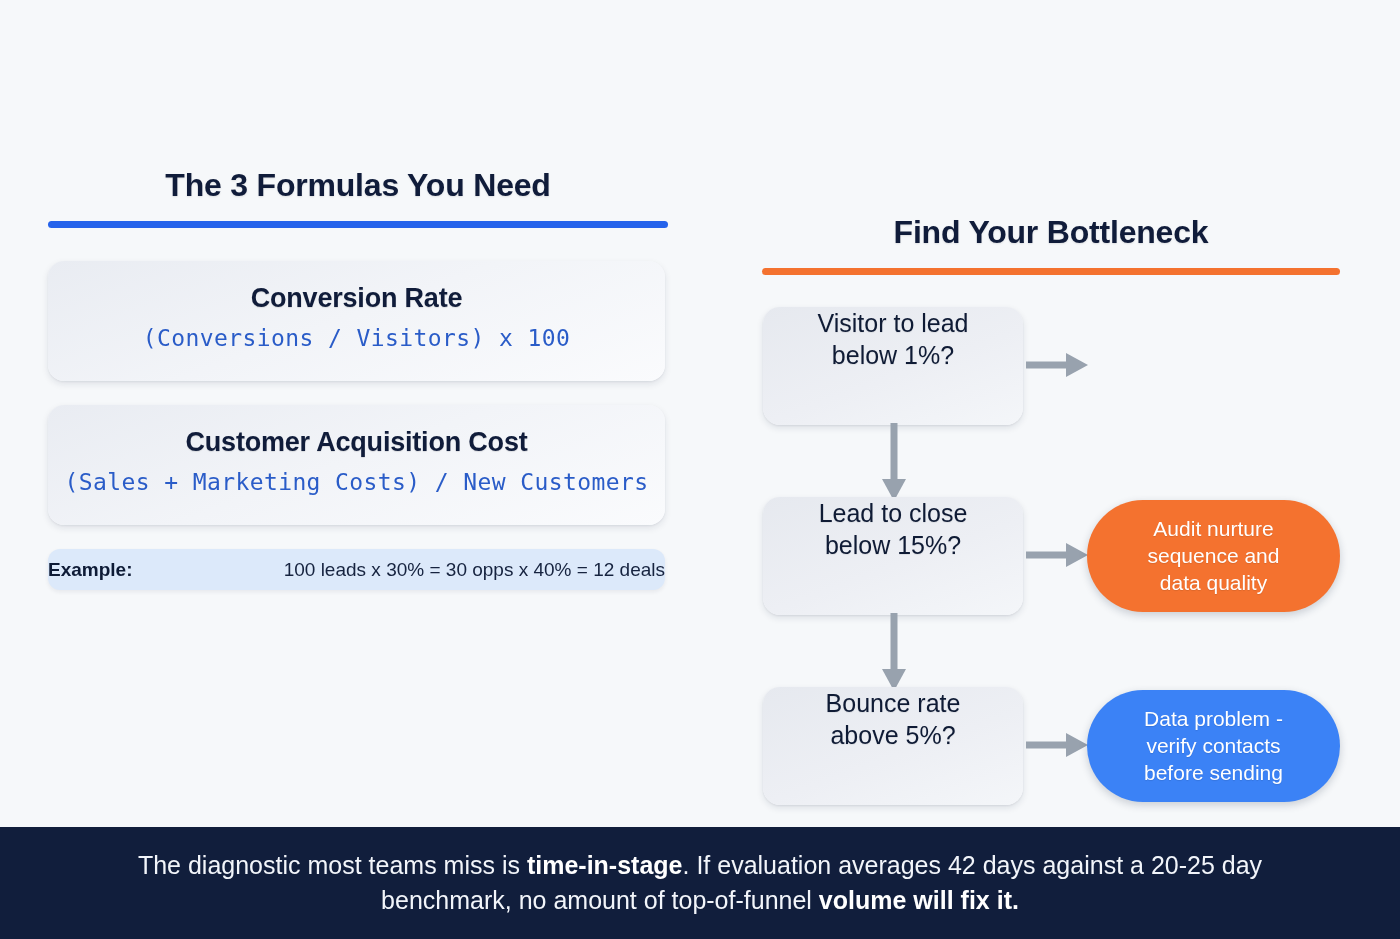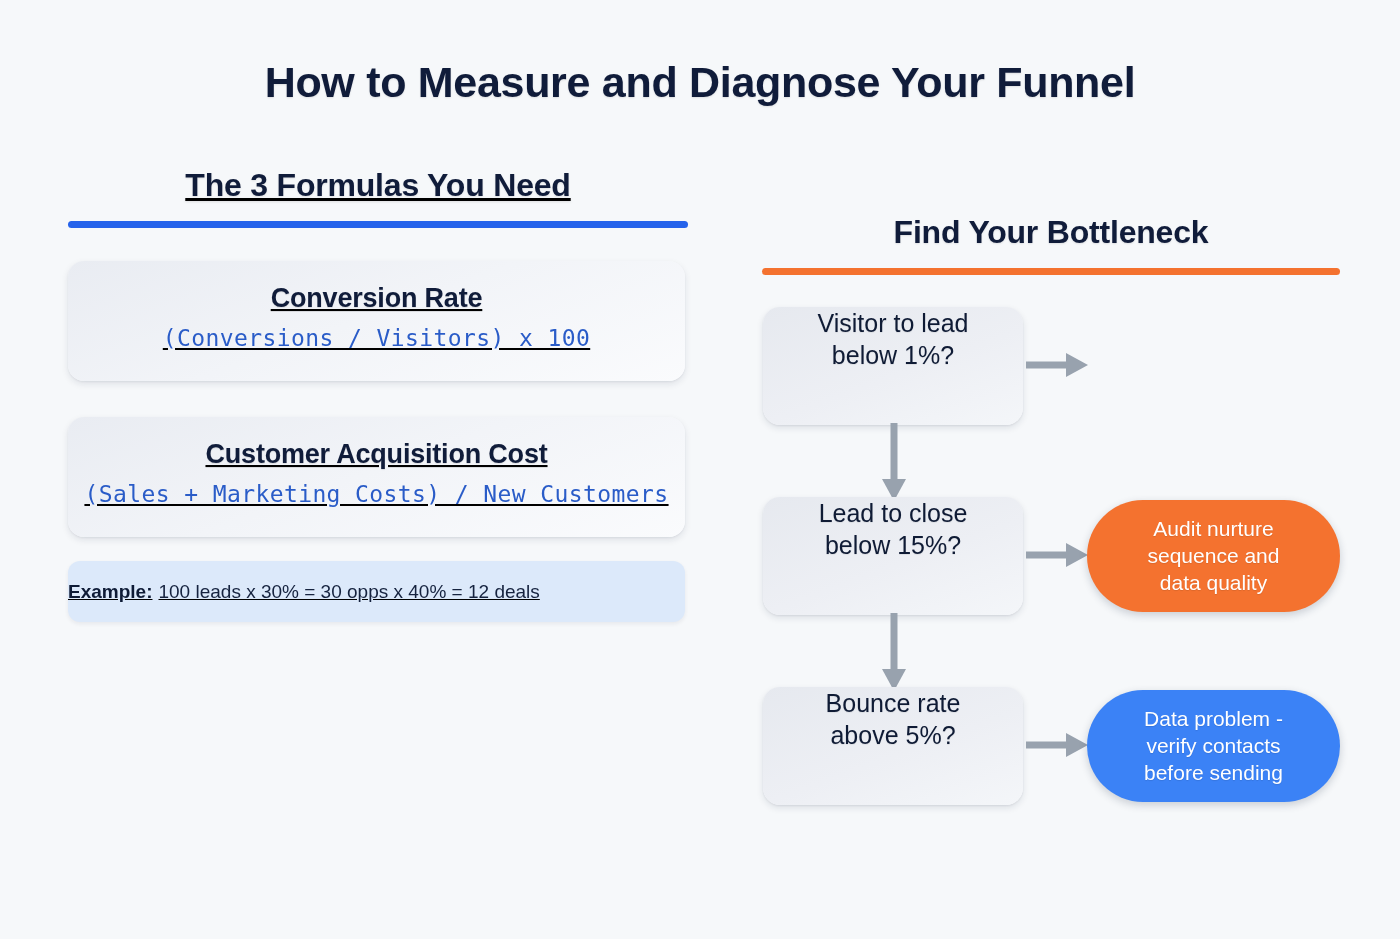--- a/index.html
+++ b/index.html
@@ -12,56 +12,56 @@
   .page{position:relative;width:1400px;height:939px;box-sizing:border-box;}
 
   
   .main-title{
     position:absolute;left:0;top:58px;width:1400px;text-align:center;
     font-size:43px;font-weight:bold;color:#101C3A;letter-spacing:-0.3px;
     text-shadow:0 1px 2px rgba(0,0,0,0.10);
   }
 
   
-  .col-left{position:absolute;left:68px;top:168px;width:620px;text-decoration:underline;}
+  .col-left{position:absolute;left:48px;top:168px;width:620px;}
   .col-right{position:absolute;left:762px;top:168px;width:578px;margin-top:47px;}
 
   .col-head{
     text-align:center;font-size:32px;font-weight:bold;color:#101C3A;
     letter-spacing:-0.2px;text-shadow:0 1px 2px rgba(0,0,0,0.10);
     line-height:1.1;
   }
   .rule{height:7px;border-radius:4px;margin-top:18px;}
   .rule-blue{background:#2563EB;}
   .rule-orange{background:#F4722F;}
 
   
-  .cards{margin-top:33px;display:flex;flex-direction:column;gap:36px;}
+  .cards{margin-top:33px;display:flex;flex-direction:column;gap:24px;}
   .fcard{
     width:617px;box-sizing:border-box;border-radius:16px;
     background:linear-gradient(160deg,#E9ECF2 0%,#F2F4F8 48%,#FAFBFD 100%);
     box-shadow:0 3px 7px rgba(22,33,60,0.10), 0 1px 2px rgba(22,33,60,0.06);
     text-align:center;padding:22px 14px 24px 14px;
   }
   .fcard .fname{
     font-size:27px;font-weight:bold;color:#101C3A;letter-spacing:-0.2px;
     text-shadow:0 1px 1px rgba(0,0,0,0.10);
   }
   .fcard .fexpr{
     margin-top:11px;font-family:"DejaVu Sans Mono", monospace;
     font-size:23px;color:#2A5CC8;letter-spacing:0.4px;white-space:nowrap;
   }
   .fcard.c1{height:120px;}
   .fcard.c2{height:120px;}
   .fcard.c3{height:120px;}
 
   .example{
-    margin-top:24px;width:617px;box-sizing:border-box;height:61px;
+    margin-top:24px;width:617px;box-sizing:border-box;height:41px;
     border-radius:12px;background:#DCE9FA;
-    display:flex;align-items:center;justify-content:flex-start;
+    display:flex;align-items:center;justify-content:space-between;
     font-size:19px;color:#16233F;
     box-shadow:0 2px 4px rgba(22,33,60,0.07);
   }
   .example b{font-weight:bold;color:#0E1B36;margin-right:6px;}
 
   
   .flow{margin-top:32px;position:relative;height:520px;}
   .frow{position:absolute;left:0;width:578px;height:118px;}
   .frow.r1{top:0px;}
   .frow.r2{top:190px;}
@@ -102,21 +102,20 @@
   .footer .ftxt{
     width:1230px;text-align:center;color:#F2F5FA;font-size:25px;line-height:1.42;
   }
   .footer .ftxt b{font-weight:bold;color:#FFFFFF;}
 </style>
 </head>
 <body>
 
 <div class="page">
 
-  <div class="main-title">How to Measure and Diagnose Your Funnel</div>
 
   <div class="col-left">
     <div class="col-head">The 3 Formulas You Need</div>
     <div class="rule rule-blue"></div>
 
     <div class="cards">
 
       <div class="fcard c1">
         <div class="fname">Conversion Rate</div>
         <div class="fexpr">(Conversions / Visitors) x 100</div>
@@ -199,14 +198,17 @@
             <span>Data problem -</span><br>
             <span>verify contacts</span><br>
             <span>before sending</span>
           </div>
         </div>
       </div>
 
     </div>
   </div>
 
+  <div class="footer">
+    <div class="ftxt"><span>The diagnostic most teams miss is </span><b>time-in-stage</b><span>. If evaluation averages 42 days against a 20-25 day benchmark, no amount of top-of-funnel </span><b>volume will fix it.</b></div>
+  </div>
 
 </div>
 
 </body></html>

